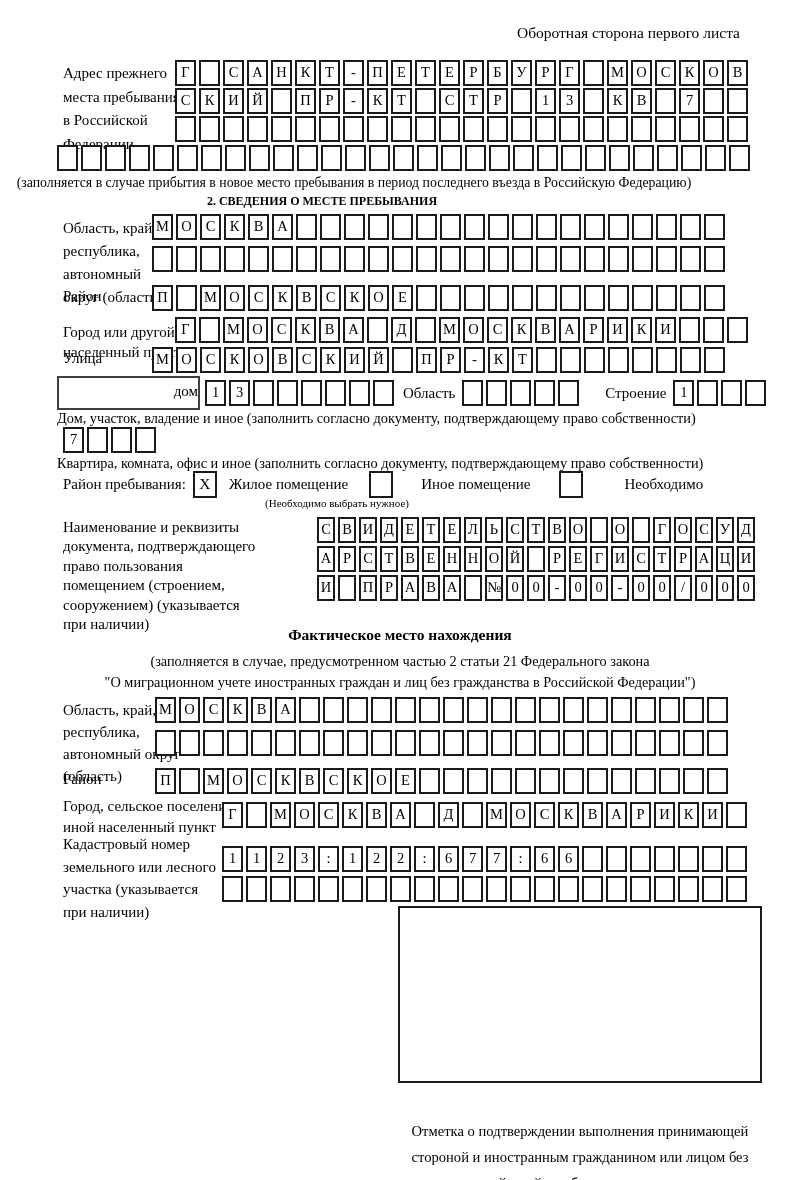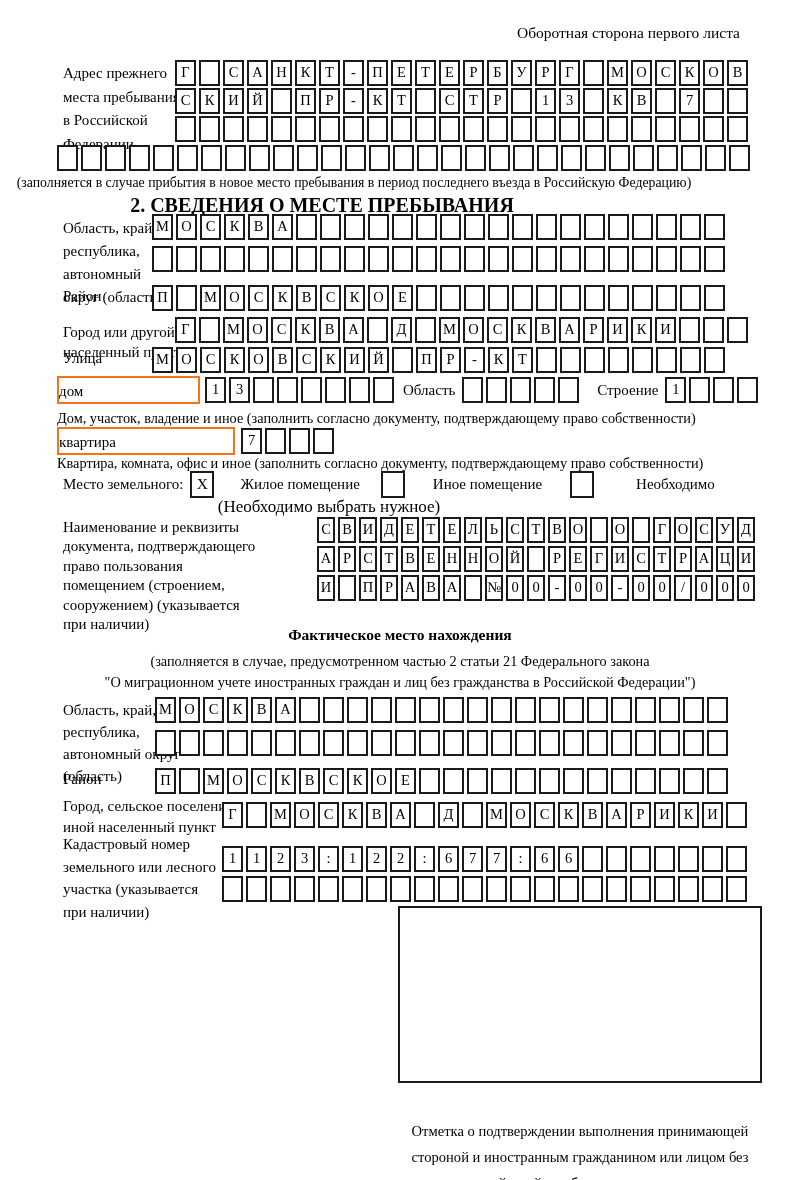--- a/index.html
+++ b/index.html
@@ -7,21 +7,21 @@
   body{background:#fff;color:#000;font-family:"Liberation Serif","DejaVu Serif",serif;font-size:15px;position:relative;overflow:hidden}
   .abs{position:absolute}
   .lbl{white-space:pre-line;font-size:15px}
   .cellrow{display:flex;gap:3px}
   .cell{flex:none;width:21px;height:26px;border:2px solid #1a1a1a;text-align:center;font-size:14.5px;line-height:21px;background:#fff}
   .sm .cell{width:18px}
   .note{font-size:13.8px}
   .center{text-align:center}
   .bold{font-weight:bold}
   .hrow{display:flex;align-items:center}
-  .boxlbl{border:2px solid #f97316;height:28px;text-align:left;font-size:15px;line-height:26px;flex:none}
+  .boxlbl{border:2px solid #404040;height:34px;text-align:right;font-size:15px;line-height:26px;flex:none}
   .chk{flex:none;width:24px;height:27px;border:2px solid #1a1a1a;text-align:center;font-size:15.5px;line-height:22px}
   .stamp{border:2px solid #1a1a1a;background:#fff}
 </style>
 </head>
 <body>
 
 <div class="abs" style="top:24px;right:60px;font-size:15.5px">Оборотная сторона первого листа</div>
 
 <div class="abs lbl" style="left:63px;top:62px;width:120px;line-height:23.5px">Адрес прежнего
 места пребывания
@@ -133,21 +133,21 @@
     <span class="cell"></span>
     <span class="cell"></span>
     <span class="cell"></span>
     <span class="cell"></span>
     <span class="cell"></span>
     <span class="cell"></span>
     <span class="cell"></span>
   </div>
 <div class="abs note center" style="left:0;top:175px;width:708px">(заполняется в случае прибытия в новое место пребывания в период последнего въезда в Российскую Федерацию)</div>
 
-<div class="abs center bold" style="left:0;top:194px;width:644px;font-size:20px">2. СВЕДЕНИЯ О МЕСТЕ ПРЕБЫВАНИЯ</div>
+<div class="abs center bold" style="left:0;top:194px;width:644px;font-size:12px">2. СВЕДЕНИЯ О МЕСТЕ ПРЕБЫВАНИЯ</div>
 
 <div class="abs lbl" style="left:63px;top:217px;width:100px;line-height:23px">Область, край,
 республика,
 автономный
 округ (область)</div>
 <div class="abs" style="left:152px;top:214px">
   <div class="cellrow" style="margin-bottom:6px">
       <span class="cell">М</span>
       <span class="cell">О</span>
       <span class="cell">С</span>
@@ -299,51 +299,50 @@
       <span class="cell"></span>
     </div>
   <div style="margin:0 7px 0 9px">Область</div>
   <div class="cellrow">
       <span class="cell"></span>
       <span class="cell"></span>
       <span class="cell"></span>
       <span class="cell"></span>
       <span class="cell"></span>
     </div>
-  <div style="margin:0 7px 0 18px">Строение</div>
+  <div style="margin:0 7px 0 26px">Строение</div>
   <div class="cellrow">
       <span class="cell">1</span>
       <span class="cell"></span>
       <span class="cell"></span>
       <span class="cell"></span>
     </div>
 </div>
 <div class="abs" style="left:57px;top:410px;font-size:14.3px">Дом, участок, владение и иное (заполнить согласно документу, подтверждающему право собственности)</div>
 
 <div class="abs hrow" style="left:57px;top:427px">
-  <div class="boxlbl" style="width:178px">квартира</div>
   <div class="cellrow" style="margin-left:6px">
       <span class="cell">7</span>
       <span class="cell"></span>
       <span class="cell"></span>
       <span class="cell"></span>
     </div>
 </div>
 <div class="abs" style="left:57px;top:455px;font-size:14.3px">Квартира, комната, офис и иное (заполнить согласно документу, подтверждающему право собственности)</div>
 
 <div class="abs hrow" style="left:63px;top:471px">
-  <div>Место земельного:</div>
+  <div>Район пребывания:</div>
   <div class="chk" style="margin-left:7px">X</div>
-  <div style="margin-left:26px">Жилое помещение</div>
+  <div style="margin-left:12px">Жилое помещение</div>
   <div class="chk" style="margin-left:21px"></div>
   <div style="margin-left:28px">Иное помещение</div>
   <div class="chk" style="margin-left:28px"></div>
   <div style="margin-left:42px">Необходимо</div>
 </div>
-<div class="abs center" style="left:49px;top:497px;width:560px;font-size:17px">(Необходимо выбрать нужное)</div>
+<div class="abs center" style="left:57px;top:497px;width:560px;font-size:11px">(Необходимо выбрать нужное)</div>
 
 <div class="abs lbl" style="left:63px;top:518px;width:250px;line-height:19.4px">Наименование и реквизиты
 документа, подтверждающего
 право пользования
 помещением (строением,
 сооружением) (указывается
 при наличии)</div>
 <div class="abs sm" style="left:317px;top:517px">
   <div class="cellrow" style="margin-bottom:3px">
       <span class="cell">С</span>

